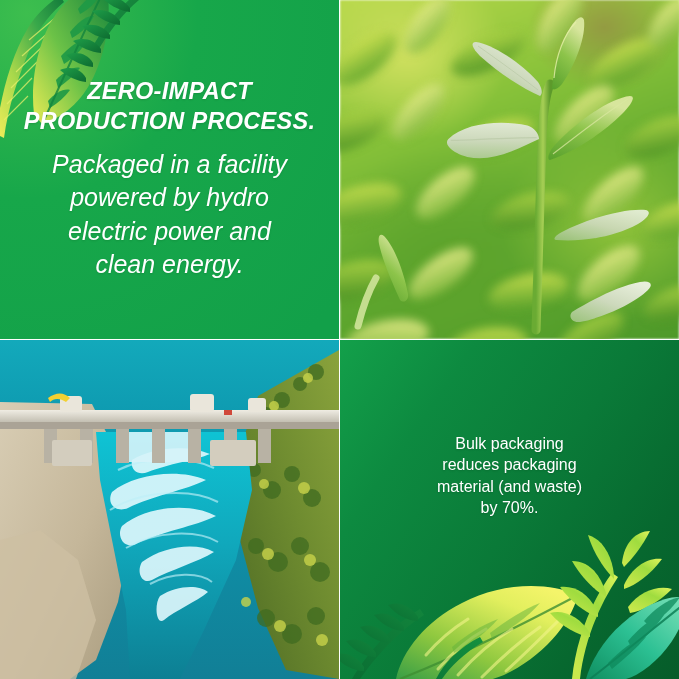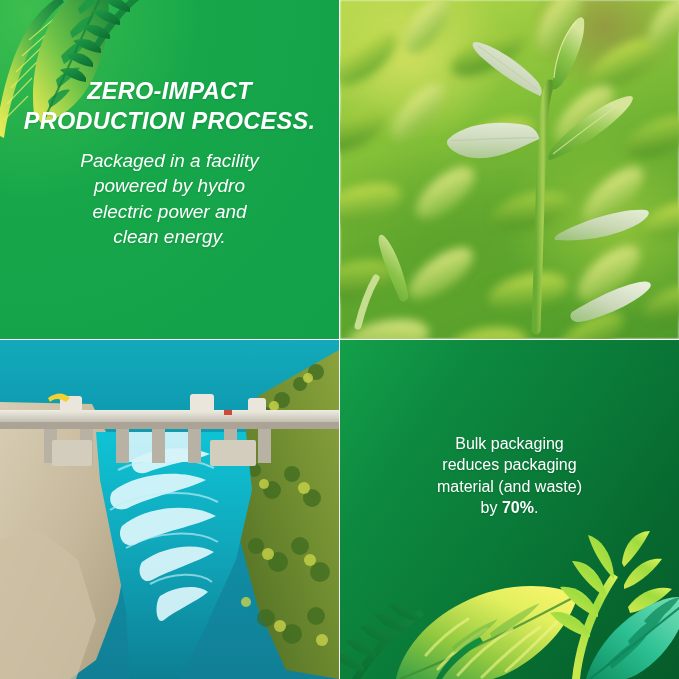--- a/index.html
+++ b/index.html
@@ -45,21 +45,21 @@
     box-sizing:border-box;
     text-shadow:0 1px 2px rgba(0,60,20,.18);
   }
   .subcopy{
     position:absolute;
     left:0;right:0;
     top:148px;
     text-align:center;
     color:#ffffff;
     font-weight:400;
-    font-size:19px;
+    font-size:25px;
     line-height:1.33;
     padding:0 30px;
     box-sizing:border-box;
     text-shadow:0 1px 2px rgba(0,60,20,.16);
   }
 
   
   .panel-green-dark{
     background:
       linear-gradient(125deg,#13a04a 0%, #0d8a40 24%, #0a7a38 52%, #07682f 78%, #065c2a 100%);
@@ -70,21 +70,21 @@
     top:93px;
     text-align:center;
     color:#ffffff;
     font-weight:400;
     font-size:16px;
     line-height:1.34;
     padding:0 22px;
     box-sizing:border-box;
     text-shadow:0 1px 2px rgba(0,40,15,.20);
   }
-  .bulkcopy b{font-weight:700;}
+  .bulkcopy b{font-weight:400;}
 
   
   .leaves{position:absolute;pointer-events:none;}
   .leaves-tl{left:-6px;top:-8px;width:160px;height:150px;}
   .leaves-br{left:0;bottom:0;width:339px;height:150px;}
 
   
   .photo{position:absolute;inset:0;}
   .tea-bg{
     position:absolute;inset:0;

